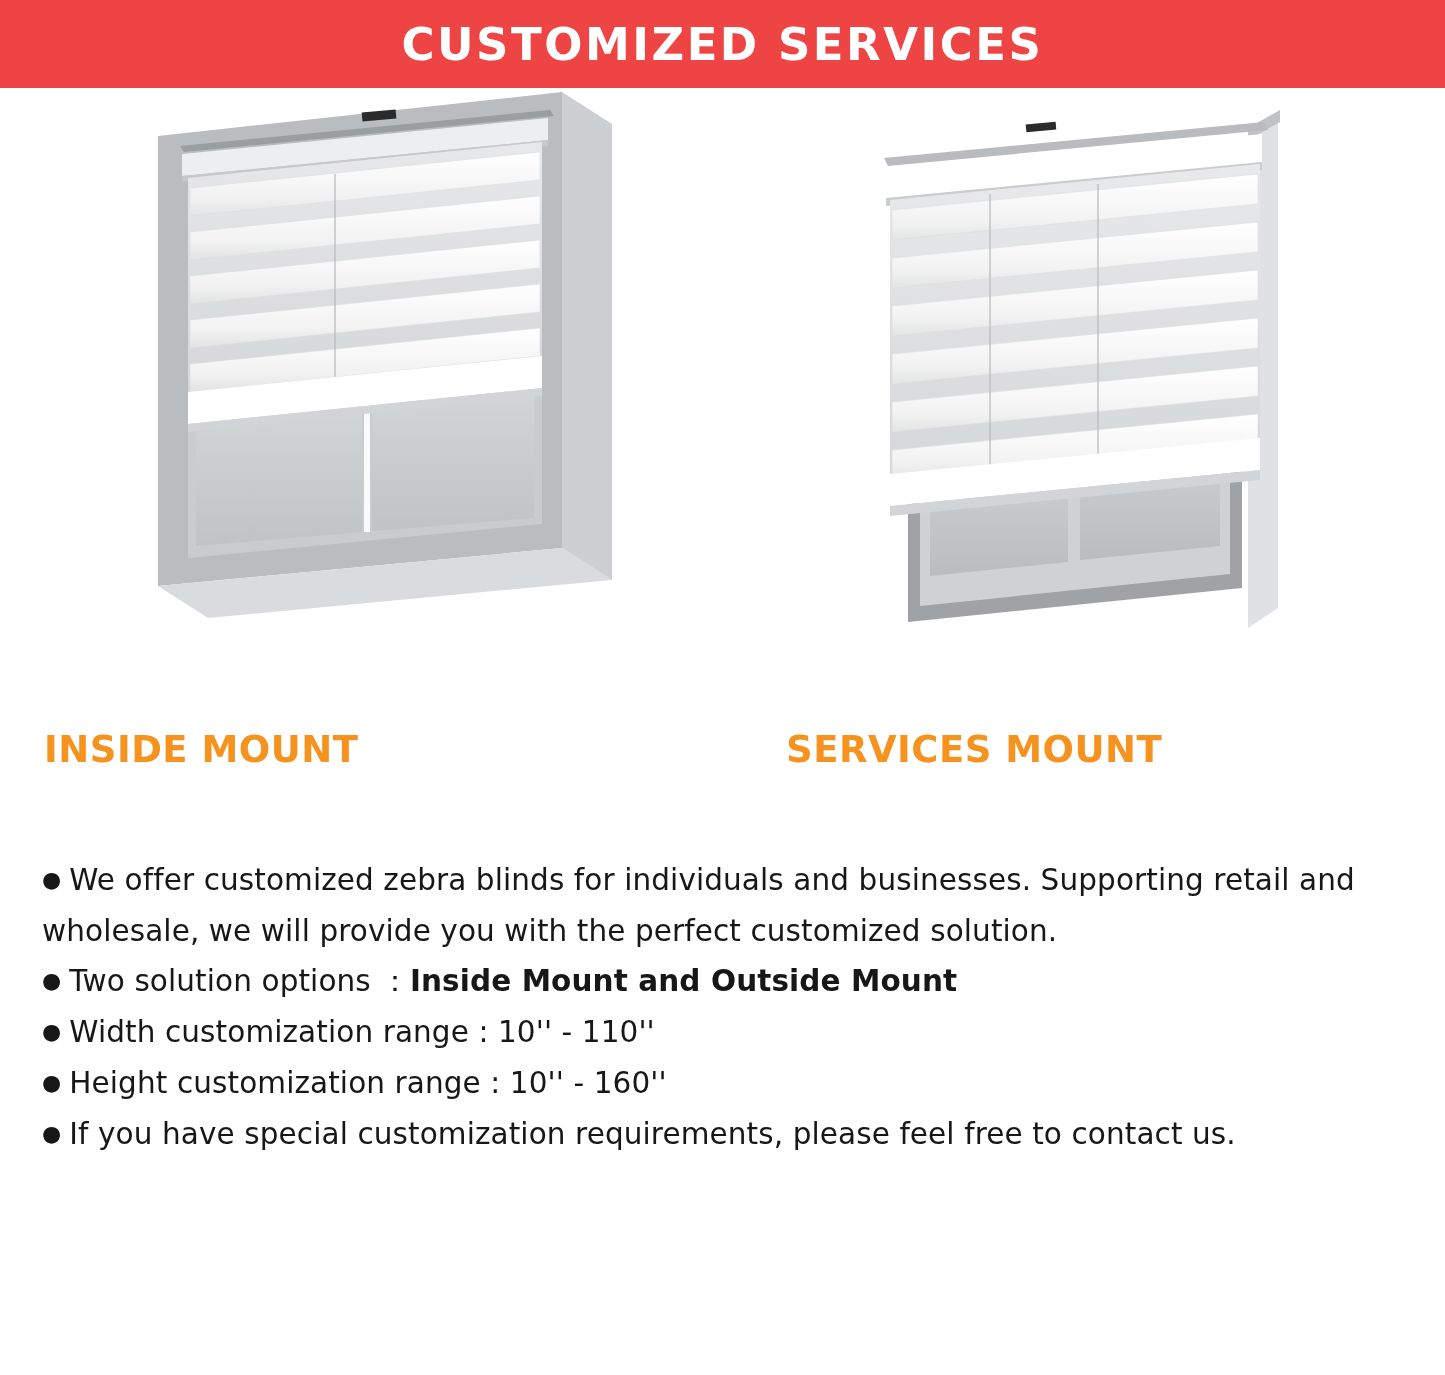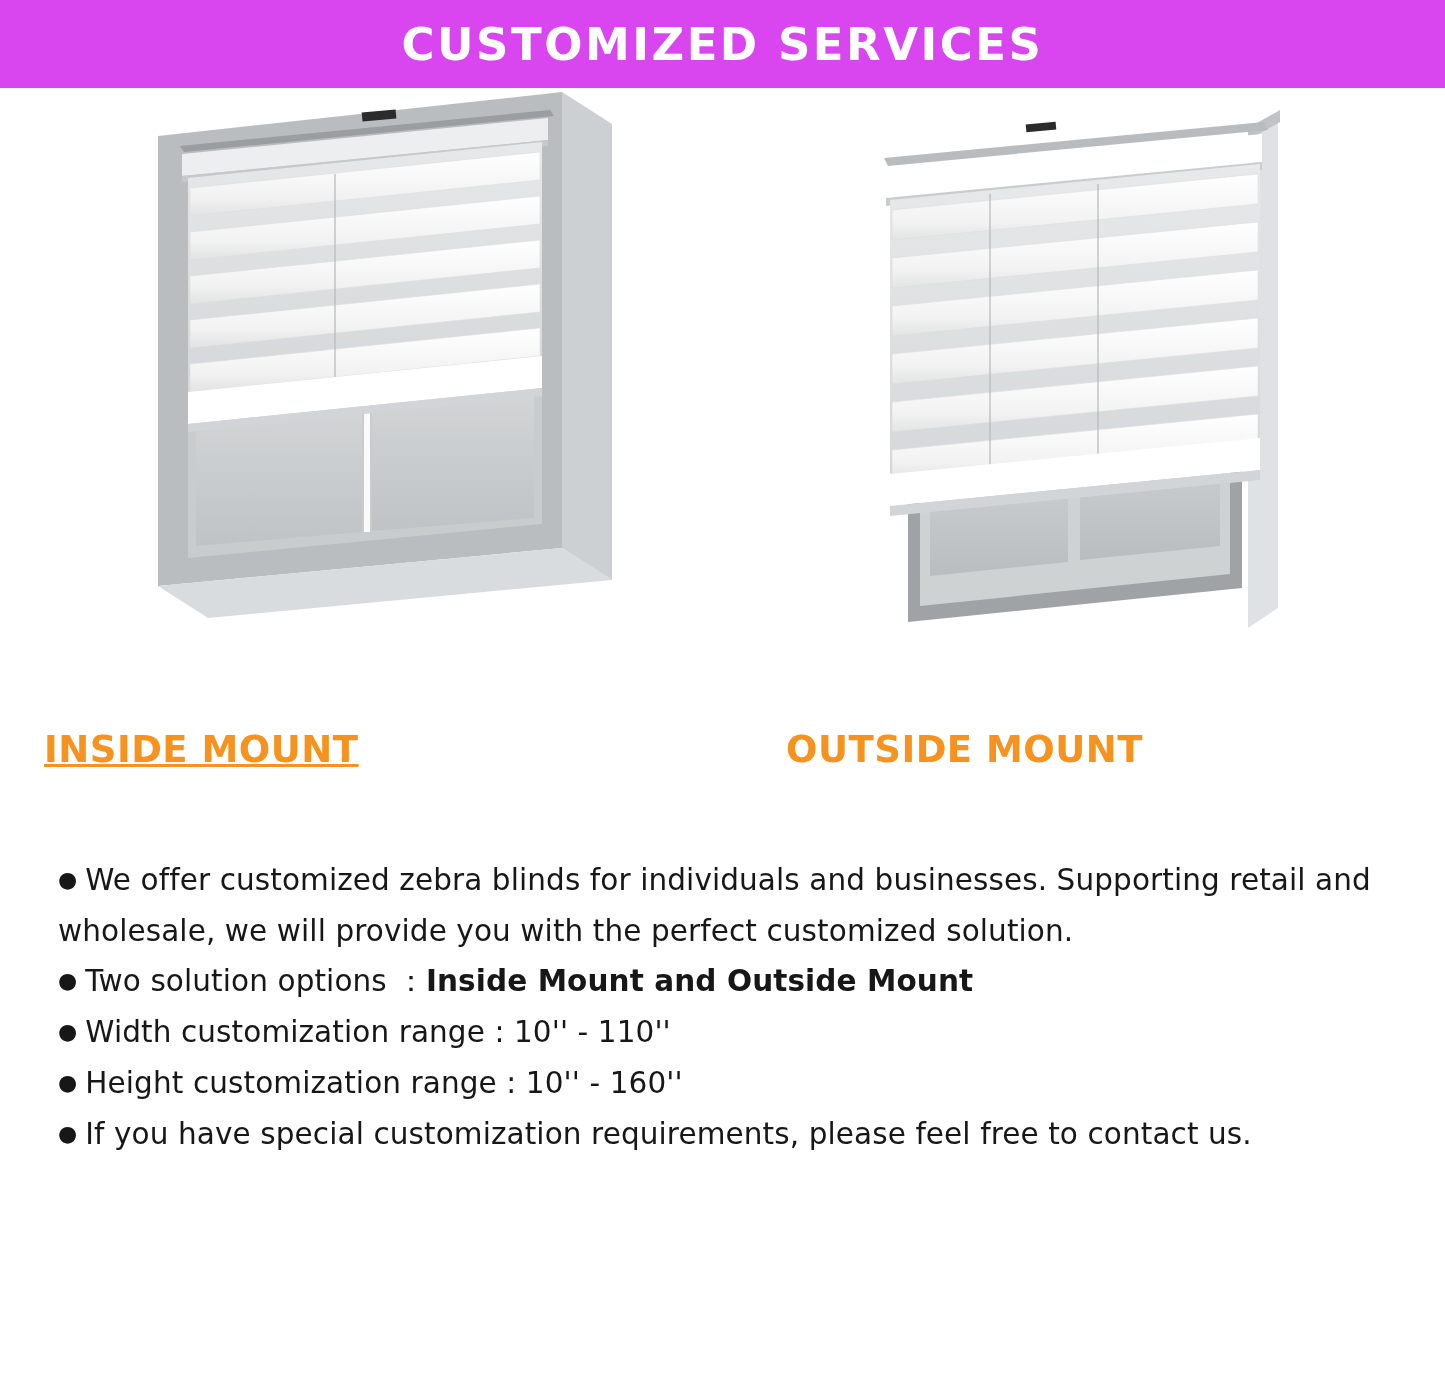--- a/index.html
+++ b/index.html
@@ -13,21 +13,21 @@
     font-family: "DejaVu Sans", sans-serif;
     color: #1a1a1a;
     overflow: hidden;
     position: relative;
   }
 
   
   .banner {
     width: 100%;
     height: 88px;
-    background: #d946ef;
+    background: #ef4444;
     display: flex;
     align-items: center;
     justify-content: center;
     box-sizing: border-box;
   }
   .banner-title {
     color: #ffffff;
     font-size: 45px;
     font-weight: bold;
     letter-spacing: 2.5px;
@@ -56,36 +56,35 @@
     height: 80px;
   }
   .mount-label {
     position: absolute;
     color: #F6921E;
     font-size: 37px;
     font-weight: bold;
     letter-spacing: 0.5px;
     white-space: nowrap;
   }
-  .label-inside { left: 44px; top: 0; text-decoration: underline; }
+  .label-inside { left: 44px; top: 0; }
   .label-outside { left: 786px; top: 0; }
 
   
   .body-text {
     position: absolute;
     left: 42px;
     right: 20px;
     top: 855px;
   }
   .bullet-line {
     font-size: 29.5px;
     line-height: 1.72;
     color: #171717;
     letter-spacing: 0.1px;
-    margin-left: 16px;
   }
   .bullet-line .dot {
     font-size: 22px;
     vertical-align: 3px;
     margin-right: 8px;
   }
   .bold-seg { font-weight: bold; }
 </style>
 </head>
 <body>
@@ -192,21 +191,21 @@
     <line x1="140" y1="106" x2="140" y2="400" stroke="#b9bcbe" stroke-width="1.3"></line>
     <line x1="248" y1="96" x2="248" y2="392" stroke="#b9bcbe" stroke-width="1.3"></line>
 
     <polygon points="40,386 410,350 410,382 40,418" fill="#ffffff"></polygon>
     <polygon points="40,418 410,382 410,392 40,428" fill="#d2d5d7"></polygon>
   </svg>
 </div>
 
 <div class="labels">
   <div class="mount-label label-inside">INSIDE MOUNT</div>
-  <div class="mount-label label-outside">OUTSIDE MOUNT</div>
+  <div class="mount-label label-outside">SERVICES MOUNT</div>
 </div>
 
 <div class="body-text">
 
   <div class="bullet-line">
     <span class="dot">●</span><span>We offer customized zebra blinds for individuals and businesses. Supporting retail and wholesale, we will provide you with the perfect customized solution.</span>
   </div>
 
   <div class="bullet-line">
     <span class="dot">●</span><span>Two solution options ：</span><span class="bold-seg">Inside Mount and Outside Mount</span>

